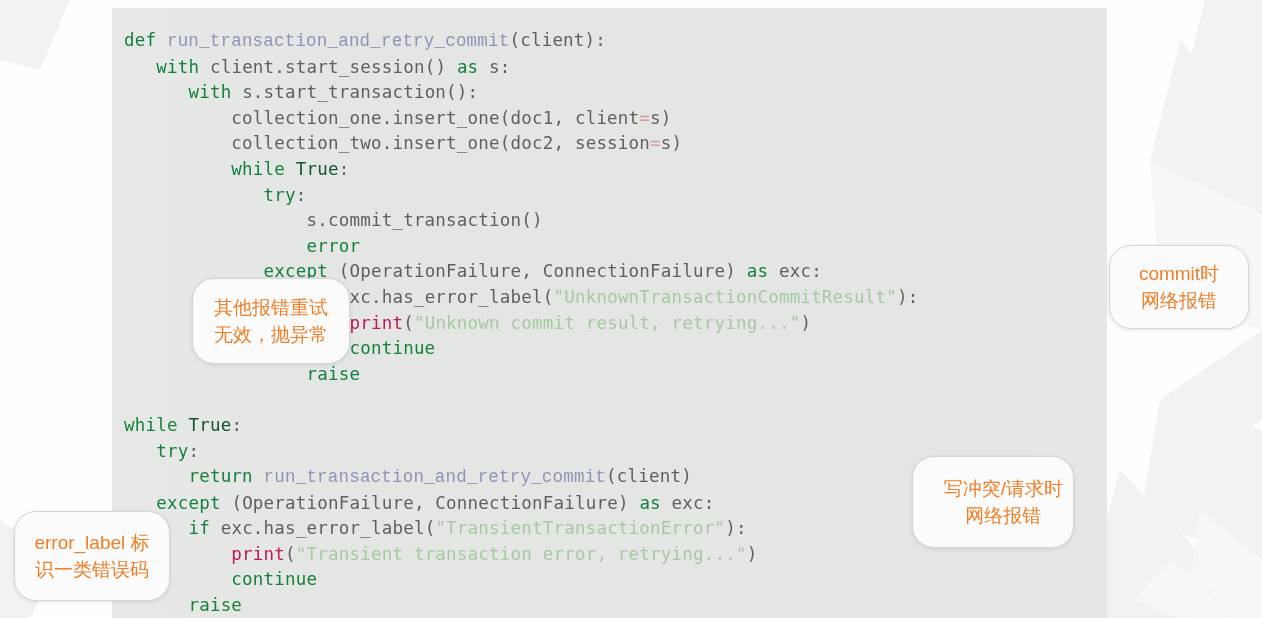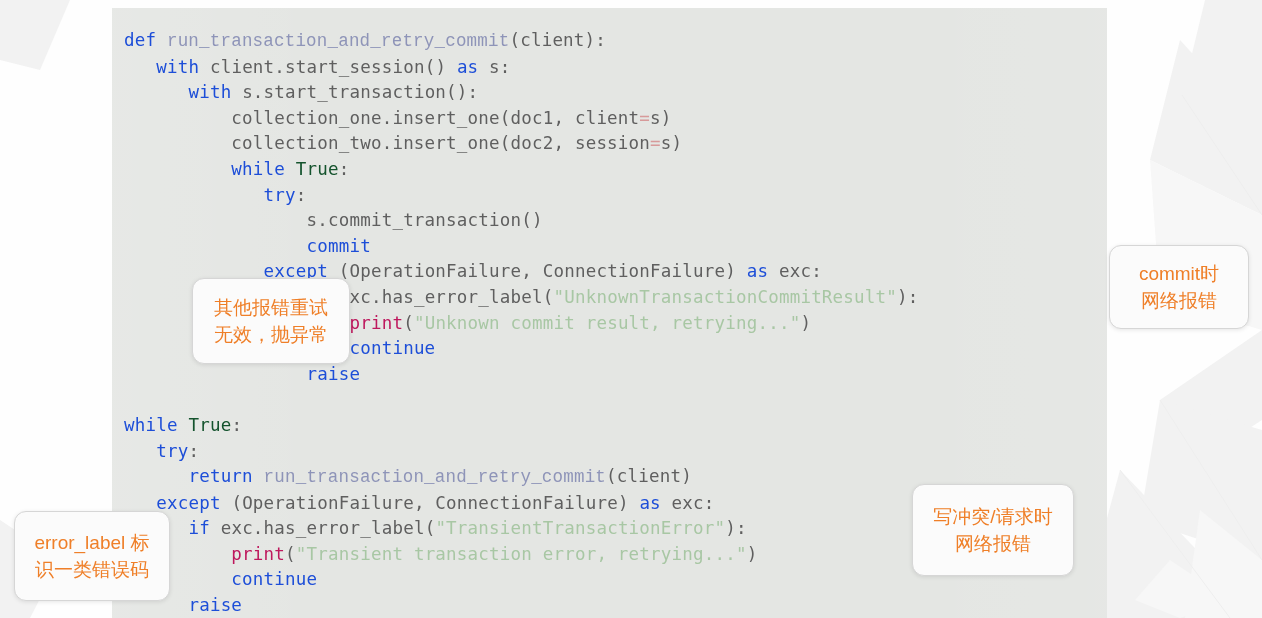--- a/index.html
+++ b/index.html
@@ -51,51 +51,51 @@
     font-family: "DejaVu Sans Mono", "Liberation Mono", monospace;
     font-size: 17.5px;
     line-height: 25.6px;
     letter-spacing: 0.2px;
     color: #4a4a4a;
     white-space: pre;
     position: relative;
     z-index: 1;
   }
   
-  .kw   { color: #1d4ed8; }      
+  .kw   { color: #15803d; }      
   .fn   { color: #8e94b8; font-family: Liberation Mono, monospace; }      
   .bi   { color: #14532d; }      
   .str  { color: #a8c7a4; }      
   .pn   { color: #be185d; }      
   .op   { color: #d79a9a; }      
   .pl   { color: #5f5f5f; margin-top: 6px; }      
 
   
   .callout {
     position: absolute;
     background: #fbfbfb;
     border: 1px solid #d6d6d6;
-    border-radius: 12px;
+    border-radius: 22px;
     box-shadow: 0 1px 4px rgba(0,0,0,0.10);
     color: #ef7f28;
     font-family: "Liberation Sans", sans-serif;
     font-size: 19px;
     line-height: 27px;
     text-align: center;
     display: flex;
     align-items: center;
     justify-content: center;
     padding: 6px 10px;
     box-sizing: border-box;
     z-index: 5;
   }
   #callout-other-errors { left: 192px; top: 278px; width: 158px; height: 86px; }
   #callout-commit-net   { left: 1109px; top: 245px; width: 140px; height: 84px; }
   #callout-error-label  { left: 14px;   top: 511px; width: 156px; height: 90px; justify-content: center; }
-  #callout-write-conflict { left: 912px; top: 484px; width: 162px; height: 92px; }
+  #callout-write-conflict { left: 912px; top: 456px; width: 162px; height: 92px; justify-content: flex-end; }
 </style>
 </head>
 <body>
 
 <div id="stage">
 
   <svg id="bg-art" viewBox="0 0 1262 618" preserveAspectRatio="none">
     <rect x="0" y="0" width="1262" height="618" fill="#fefefe"></rect>
     <g fill="#f2f2f2">
       <polygon points="1262,0 1262,140 1182,95 1205,0"></polygon>
@@ -120,21 +120,21 @@
 
   <div id="code-panel">
     <pre class="code"><span class="kw">def</span> <span class="fn">run_transaction_and_retry_commit</span><span class="pl">(client):</span>
    <span class="kw">with</span> <span class="pl">client.start_session()</span> <span class="kw">as</span> <span class="pl">s:</span>
       <span class="kw">with</span> <span class="pl">s.start_transaction():</span>
           <span class="pl">collection_one.insert_one(doc1, client</span><span class="op">=</span><span class="pl">s)</span>
           <span class="pl">collection_two.insert_one(doc2, session</span><span class="op">=</span><span class="pl">s)</span>
           <span class="kw">while</span> <span class="bi">True</span><span class="pl">:</span>
              <span class="kw">try</span><span class="pl">:</span>
                  <span class="pl">s.commit_transaction()</span>
-                 <span class="kw">commit</span>
+                 <span class="kw">error</span>
              <span class="kw">except</span> <span class="pl">(OperationFailure, ConnectionFailure)</span> <span class="kw">as</span> <span class="pl">exc:</span>
                  <span class="kw">if</span> <span class="pl">exc.has_error_label(</span><span class="str">"UnknownTransactionCommitResult"</span><span class="pl">):</span>
                      <span class="pn">print</span><span class="pl">(</span><span class="str">"Unknown commit result, retrying..."</span><span class="pl">)</span>
                      <span class="kw">continue</span>
                  <span class="kw">raise</span>
 
 <span class="kw">while</span> <span class="bi">True</span><span class="pl">:</span>
    <span class="kw">try</span><span class="pl">:</span>
       <span class="kw">return</span> <span class="fn">run_transaction_and_retry_commit</span><span class="pl">(client)</span>
    <span class="kw">except</span> <span class="pl">(OperationFailure, ConnectionFailure)</span> <span class="kw">as</span> <span class="pl">exc:</span>

